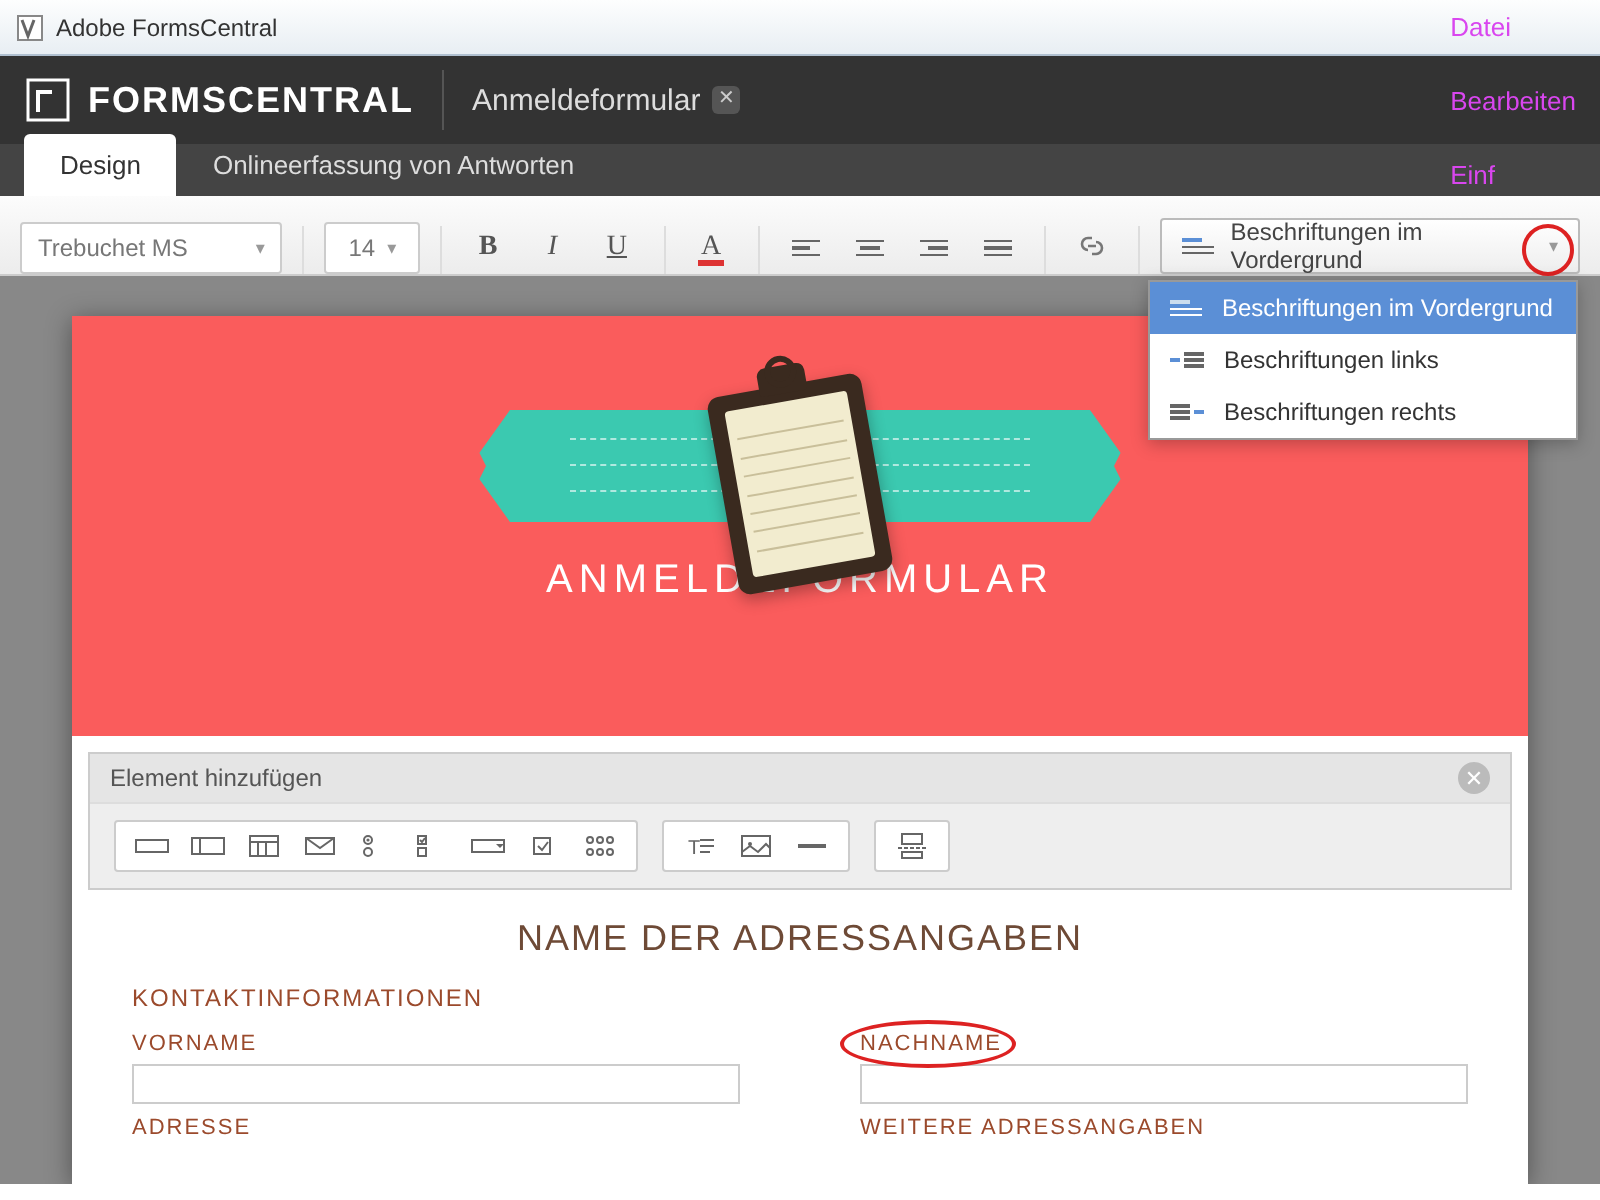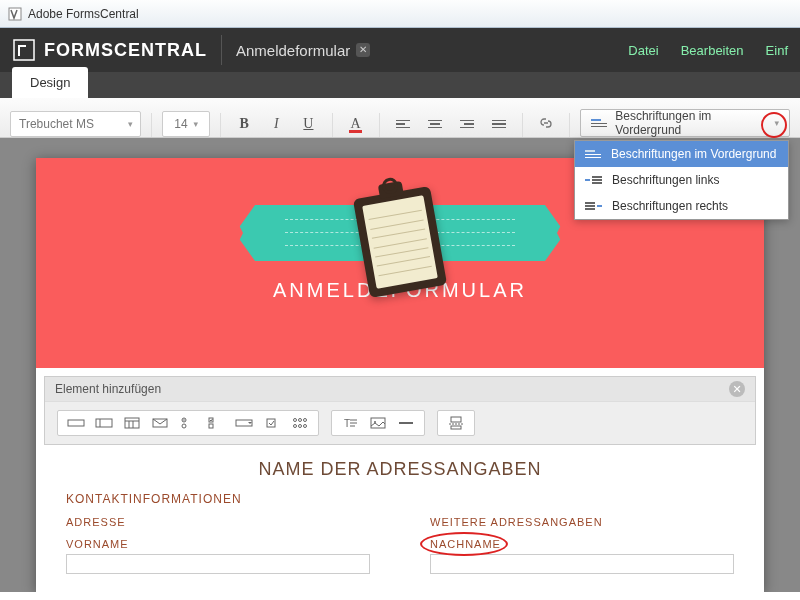--- a/index.html
+++ b/index.html
@@ -8,21 +8,21 @@
 .titlebar { height: 28px; background: linear-gradient(#fdfefe, #e8eef3); border-bottom: 1px solid #b0c0d0; display: flex; align-items: center; padding: 0 8px; font-size: 12px; color: #333; }
 .titlebar-icon { width: 14px; height: 14px; margin-right: 6px; display: inline-flex; align-items: center; justify-content: center; }
 .titlebar-icon svg { width: 14px; height: 14px; }
 
 .header { height: 44px; background: #333; display: flex; align-items: center; color: #fff; padding: 0 12px; }
 .logo-icon { width: 24px; height: 24px; margin-right: 8px; display: inline-flex; }
 .brand { font-size: 18px; font-weight: bold; letter-spacing: 1px; }
 .vdiv { width: 1px; height: 30px; background: #555; margin: 0 14px; }
 .doc-title { font-size: 15px; color: #ddd; }
 .close-x { display: inline-block; width: 14px; height: 14px; background: #555; color: #ccc; border-radius: 3px; text-align: center; line-height: 13px; font-size: 10px; margin-left: 6px; cursor: pointer; }
-.menu-right { margin-left: auto; display: flex; gap: 22px; font-size: 13px; color: #86efac; }
+.menu-right { margin-left: auto; display: flex; gap: 22px; font-size: 13px; color: #d946ef; flex-direction: column; }
 .menu-item { cursor: pointer; }
 
 .tabbar { height: 26px; background: #444; display: flex; align-items: flex-end; padding: 0 12px; }
 .tab { padding: 8px 18px; font-size: 13px; color: #ddd; cursor: pointer; border-radius: 3px 3px 0 0; }
 .tab.active { background: #fff; color: #333; }
 
 .toolbar { height: 40px; background: linear-gradient(#fcfcfc, #ececec); border-bottom: 1px solid #ccc; display: flex; align-items: flex-end; padding: 0 10px; gap: 6px; position: relative; }
 .tb-select { display: flex; align-items: center; border: 1px solid #ccc; background: #fff; height: 26px; padding: 0 8px; font-size: 12px; color: #777; border-radius: 2px; cursor: pointer; }
 .tb-select.font { width: 140px; }
 .tb-select.size { width: 50px; justify-content: center; }
@@ -124,20 +124,21 @@
   <span class="close-x">✕</span>
   <div class="menu-right">
     <span class="menu-item">Datei</span>
     <span class="menu-item">Bearbeiten</span>
     <span class="menu-item">Einf</span>
   </div>
 </div>
 
 <div class="tabbar">
   <div class="tab active">Design</div>
+  <div class="tab">Onlineerfassung von Antworten</div>
 </div>
 
 <div class="toolbar">
   <div class="tb-select font">
     <span>Trebuchet MS</span>
     <span class="tb-chev">▾</span>
   </div>
   <span class="tb-div"></span>
   <div class="tb-select size">
     <span>14</span>
@@ -361,32 +362,32 @@
             </span>
         </div>
       </div>
     </div>
 
     <div class="form-body">
       <div class="org-title">NAME DER ADRESSANGABEN</div>
       <div class="section-label">KONTAKTINFORMATIONEN</div>
       <div class="field-row">
         <div class="field">
-          <div class="field-label">ADRESSE</div>
-        </div>
-        <div class="field">
-          <div class="field-label">WEITERE ADRESSANGABEN</div>
-        </div>
-      </div>
-      <div class="field-row">
-        <div class="field">
           <div class="field-label">VORNAME</div>
           <div class="field-input"></div>
         </div>
         <div class="field">
           <div class="red-ellipse"></div>
           <div class="field-label">NACHNAME</div>
           <div class="field-input"></div>
         </div>
       </div>
+      <div class="field-row">
+        <div class="field">
+          <div class="field-label">ADRESSE</div>
+        </div>
+        <div class="field">
+          <div class="field-label">WEITERE ADRESSANGABEN</div>
+        </div>
+      </div>
     </div>
   </div>
 </div>
 
 </body></html>

